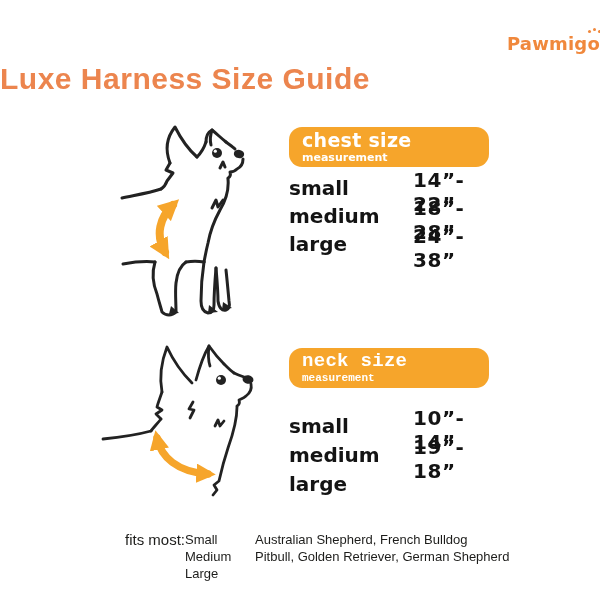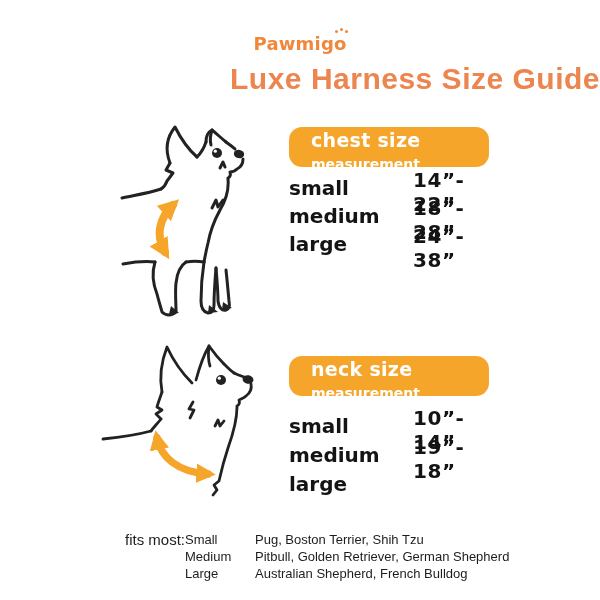--- a/index.html
+++ b/index.html
@@ -2,49 +2,49 @@
 <html><head>
 <meta charset="utf-8">
 <style>
   html,body{margin:0;padding:0;background:#ffffff;}
   .canvas{
     position:relative;width:600px;height:600px;background:#ffffff;overflow:hidden;
     font-family:"Liberation Sans",sans-serif;color:#1d1d1b;
   }
   
   .brand{
-    position:absolute;top:33px;left:0;right:0;text-align:center;
+    position:absolute;top:33px;left:0;right:0;text-align:right;
     font-family:"DejaVu Sans",sans-serif;font-weight:bold;font-size:18px;
     color:#f0883c;letter-spacing:.2px;
   }
   .brand-inner{position:relative;display:inline-block;}
   .paw-dots{position:absolute;right:-1px;top:-5px;width:12px;height:5px;}
   .paw-dots i{
     position:absolute;left:4px;top:0;width:3px;height:3px;border-radius:50%;
     background:#f0883c;
     box-shadow:-5px 2px 0 #f0883c,5px 2px 0 #f0883c;
   }
   .title{
-    position:absolute;top:62px;left:0;right:0;margin:0;text-align:right;
+    position:absolute;top:62px;left:0;right:0;margin:0;text-align:left;
     font-size:30px;font-weight:bold;letter-spacing:.5px;color:#ec854e;
   }
   
   .illus{position:absolute;}
   .illus.chest{left:60px;top:100px;}
   .illus.neck{left:98px;top:340px;}
   
   .pill{
     position:absolute;left:289px;width:200px;height:40px;box-sizing:border-box;
-    background:#f6a52b;border-radius:13px;color:#ffffff;padding:4px 0 0 22px;
+    background:#f6a52b;border-radius:13px;color:#ffffff;padding:4px 0 0 13px;
     font-family:"DejaVu Sans",sans-serif;font-weight:bold;
   }
   .pill.chest{top:127px;}
-  .pill.neck{top:356px;}
+  .pill.neck{top:348px;font-family:Liberation Mono, monospace;}
   .pill-title{font-size:19px;line-height:19px;letter-spacing:.3px;}
-  .pill-sub{font-size:14px;line-height:13px;margin-top:8px;}
+  .pill-sub{font-size:11px;line-height:13px;margin-top:1px;}
   
   .size-table{
     position:absolute;left:289px;width:220px;
     font-family:"DejaVu Sans",sans-serif;font-weight:bold;font-size:20px;color:#141414;
   }
   .size-table.chest{top:174px;}
   .size-table.chest .size-row{height:28px;}
   .size-table.neck{top:411px;}
   .size-table.neck .size-row{height:29px;}
   .size-row{display:flex;align-items:center;}
@@ -167,18 +167,17 @@
     </div>
   </div>
 
   <div class="fits-label">fits most:</div>
   <div class="fits-col fits-sizes">
     <div>Small</div>
     <div>Medium</div>
     <div>Large</div>
   </div>
   <div class="fits-col fits-breeds">
-    <div>Pug, Boston Terrier, Shih Tzu</div>
+    <div>Australian Shepherd, French Bulldog</div>
     <div>Pitbull, Golden Retriever, German Shepherd</div>
-    <div>Australian Shepherd, French Bulldog</div>
   </div>
 
 </div>
 
 </body></html>

